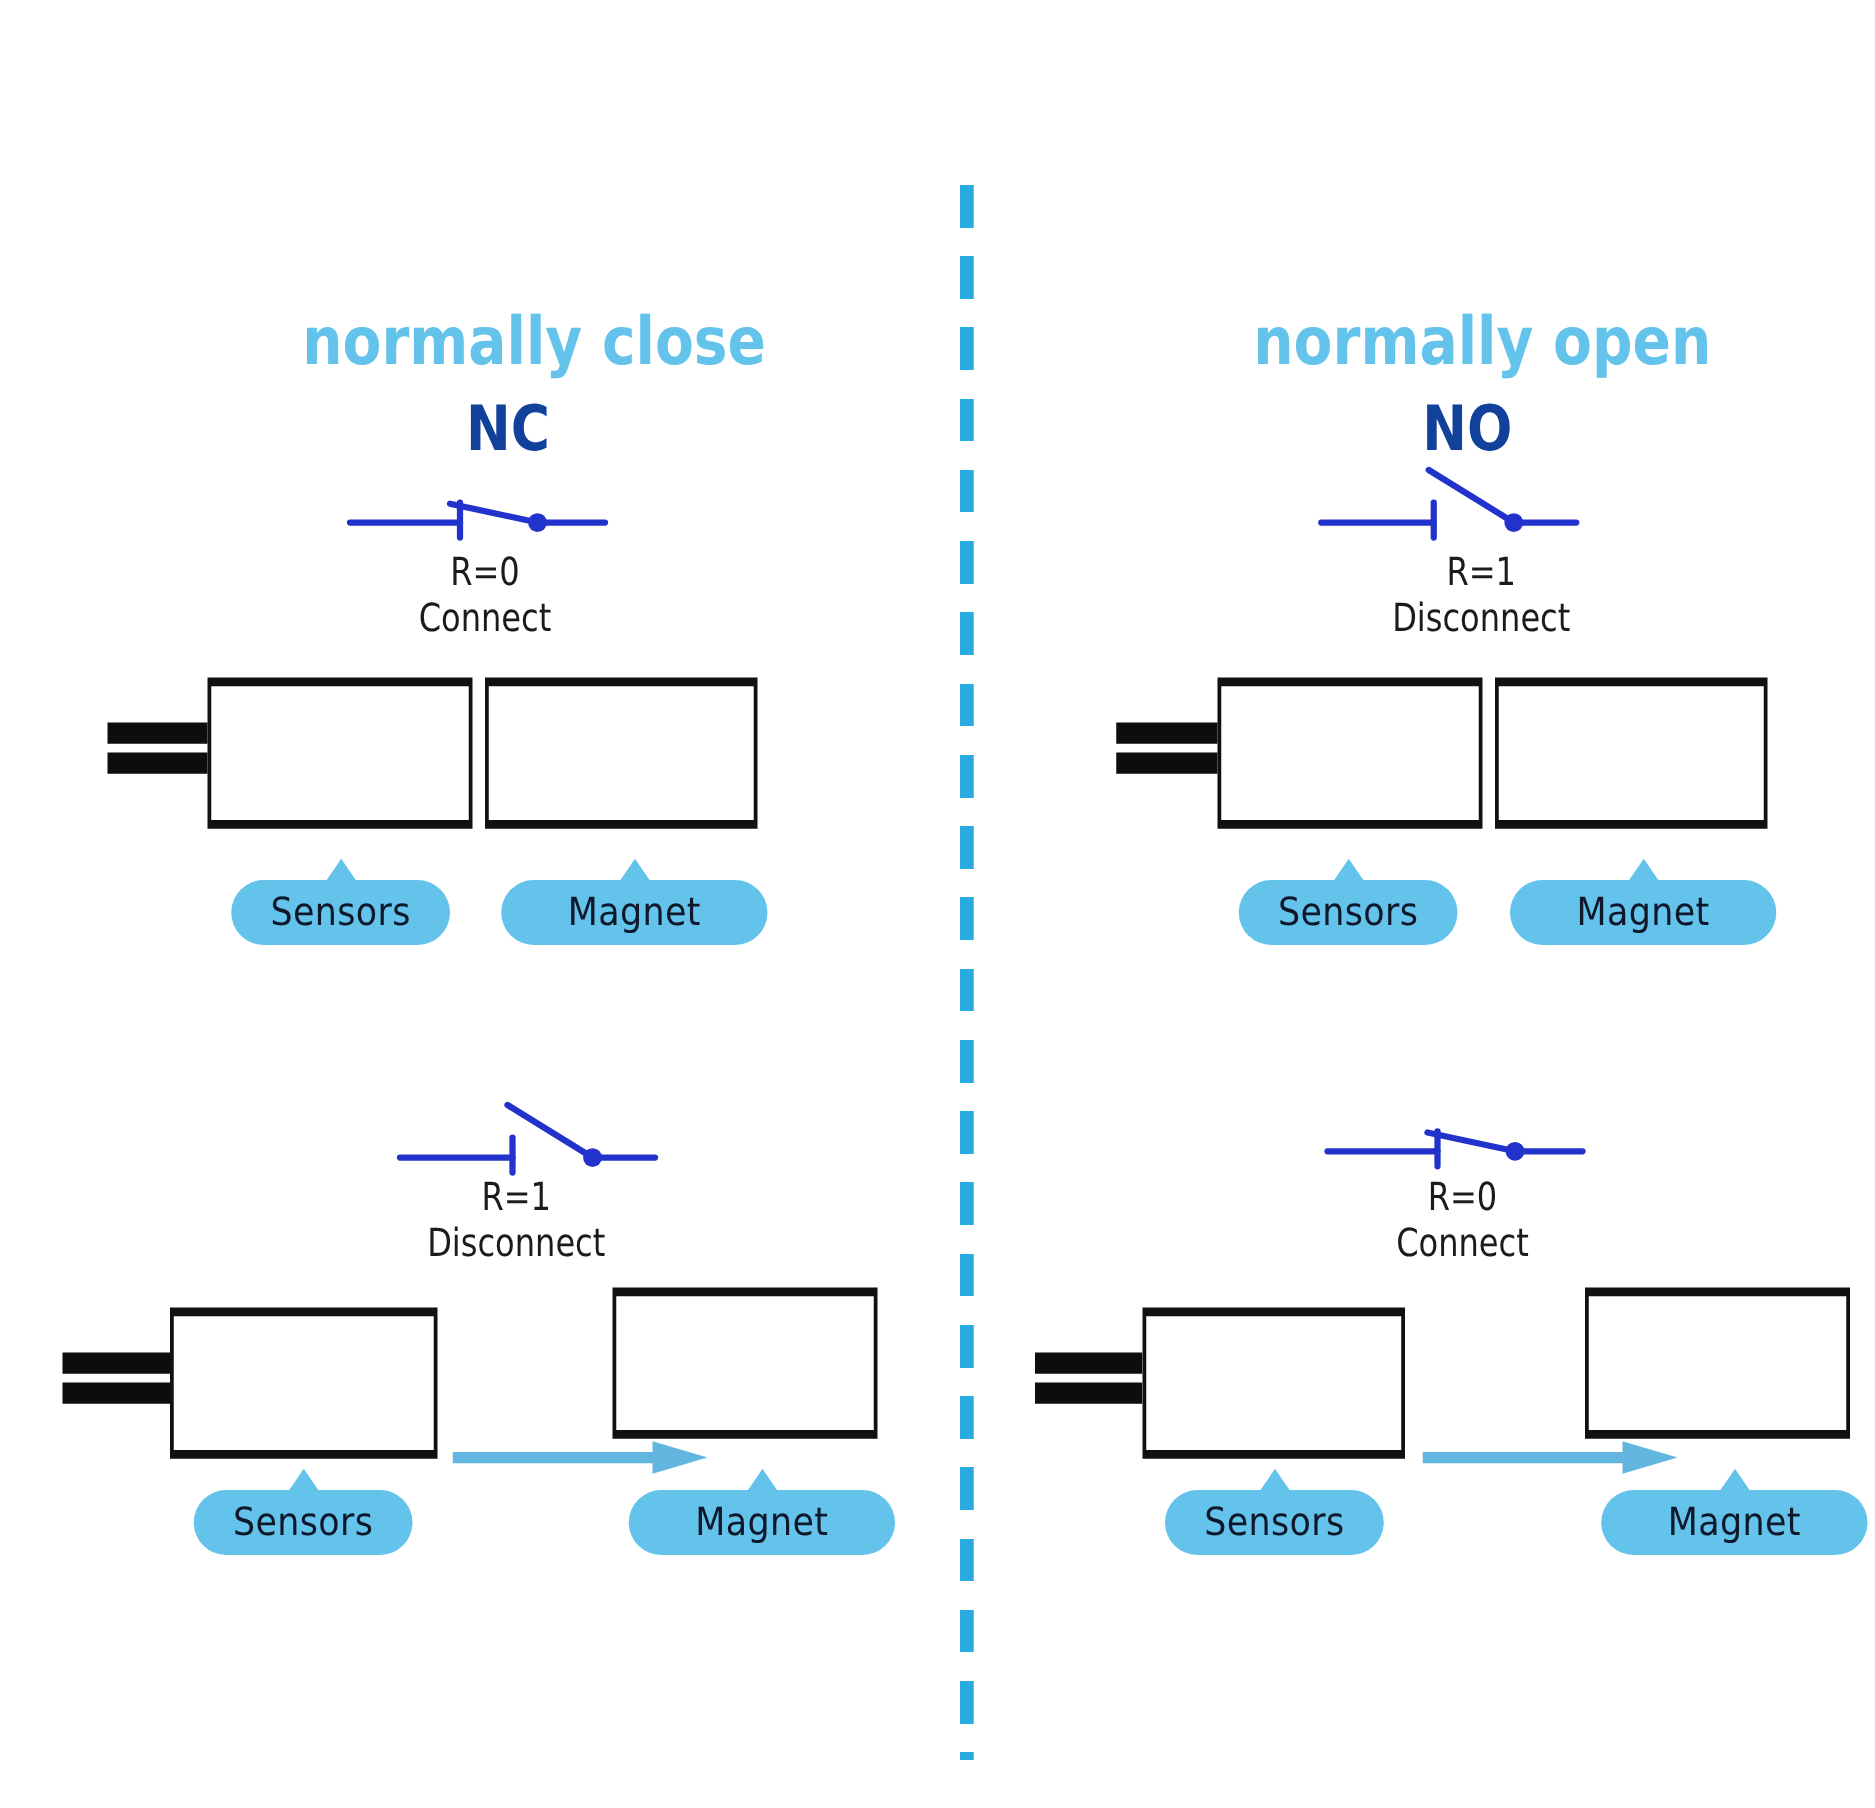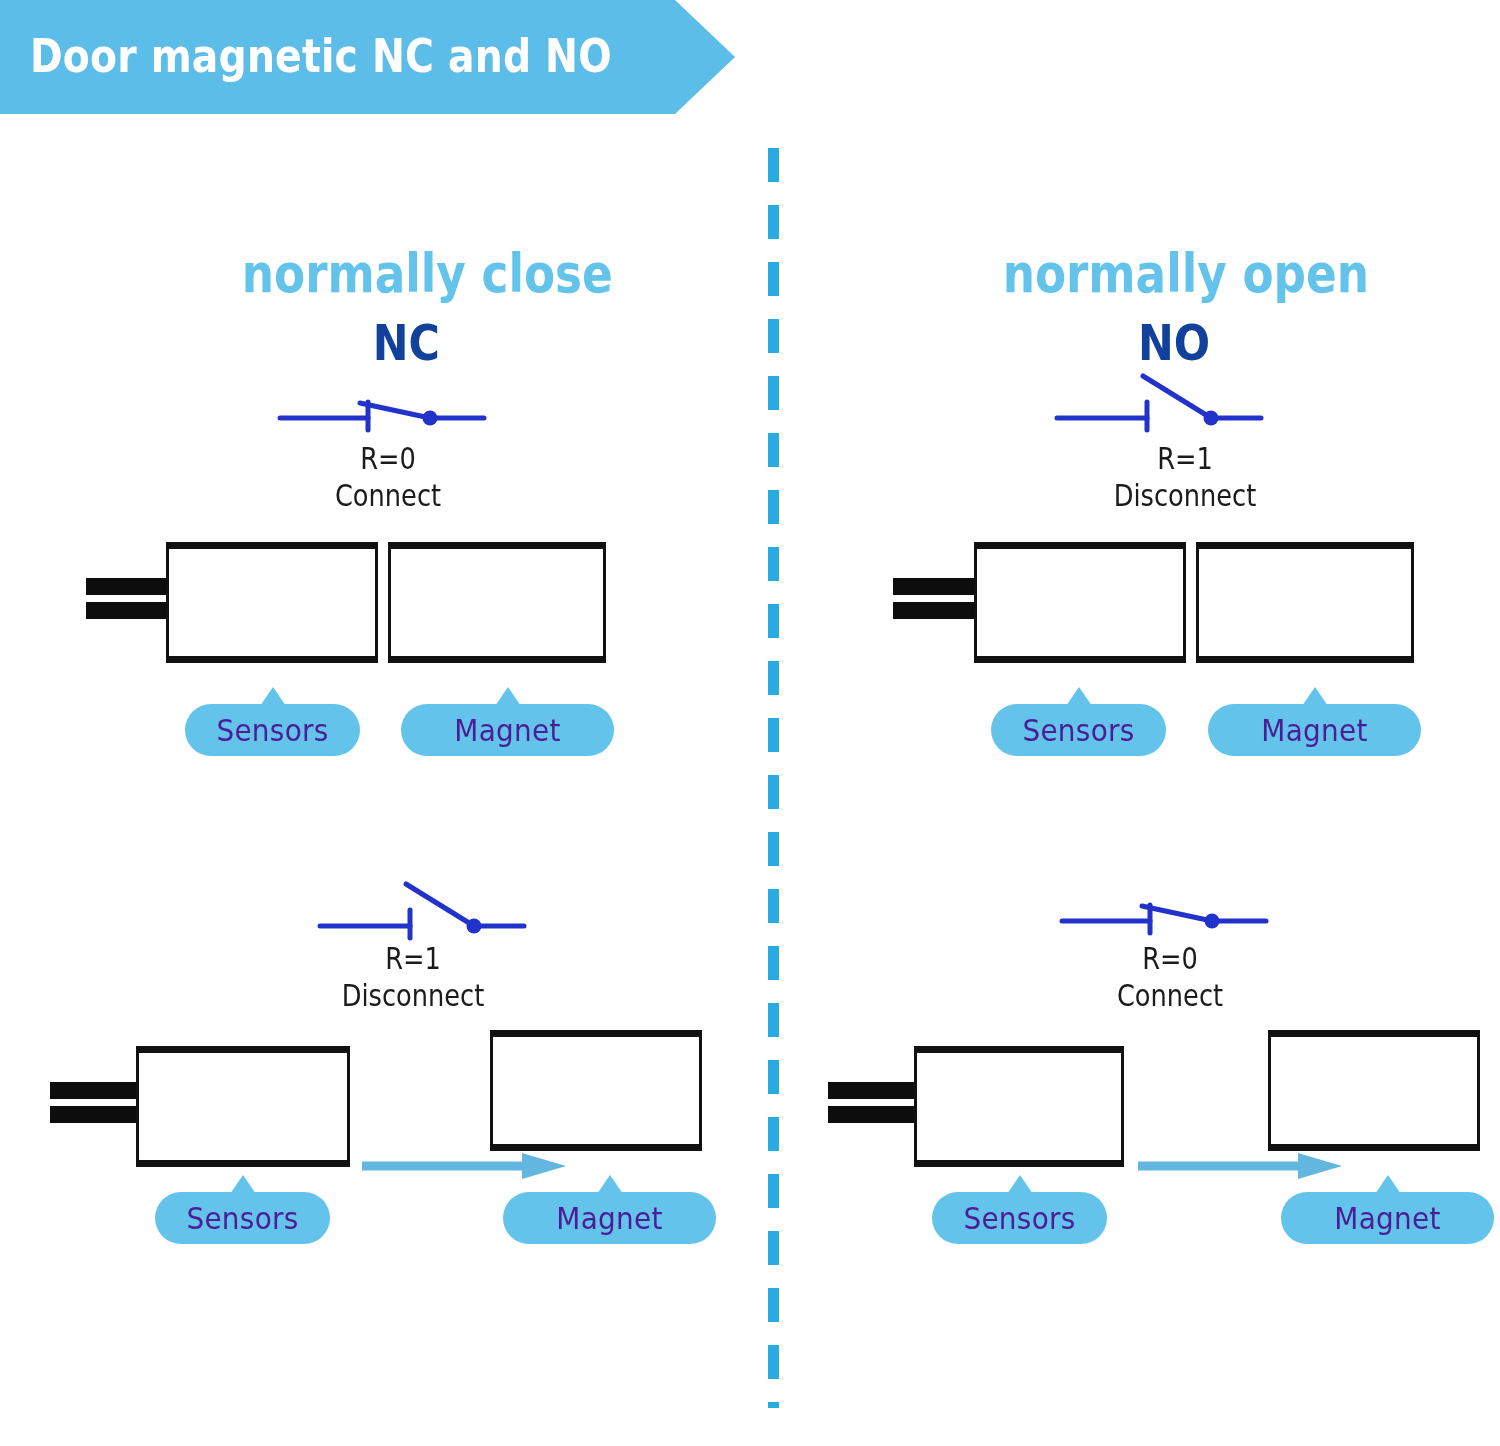--- a/index.html
+++ b/index.html
@@ -77,21 +77,21 @@
   }
   .wire{
     position:absolute;background:#0d0d0d;height:17px;
   }
 
   
   .pill{
     position:absolute;height:52px;border-radius:26px;
     background:#63C3EB;
     display:flex;align-items:center;justify-content:center;
-    color:#4c1d95;
+    color:#0f172a;
     font-family:"Liberation Sans Narrow","DejaVu Sans Condensed","Liberation Sans",sans-serif;
     font-size:31px;letter-spacing:.3px;
     box-sizing:border-box;
   }
   .pill .tail{
     position:absolute;top:-17px;left:50%;transform:translateX(-50%);
     width:0;height:0;
     border-left:13px solid transparent;
     border-right:13px solid transparent;
     border-bottom:19px solid #63C3EB;
@@ -99,24 +99,20 @@
 
   
   .motion-arrow{position:absolute;}
   .motion-arrow svg{display:block;}
 </style>
 </head>
 <body>
 
 <div class="stage">
 
-  <div class="banner">
-    <div class="banner-shape"></div>
-    <div class="banner-title">Door magnetic NC and NO</div>
-  </div>
 
   <div class="divider"></div>
 
   <div class="sub-title" style="left:232px;top:243px;">normally close</div>
   <div class="code-title" style="left:371px;top:314px;">NC</div>
 
   <div class="sub-title" style="left:993px;top:243px;">normally open</div>
   <div class="code-title" style="left:1136px;top:314px;">NO</div>
 
   <div class="switch" style="left:278px;top:390px;width:208px;height:42px;">

